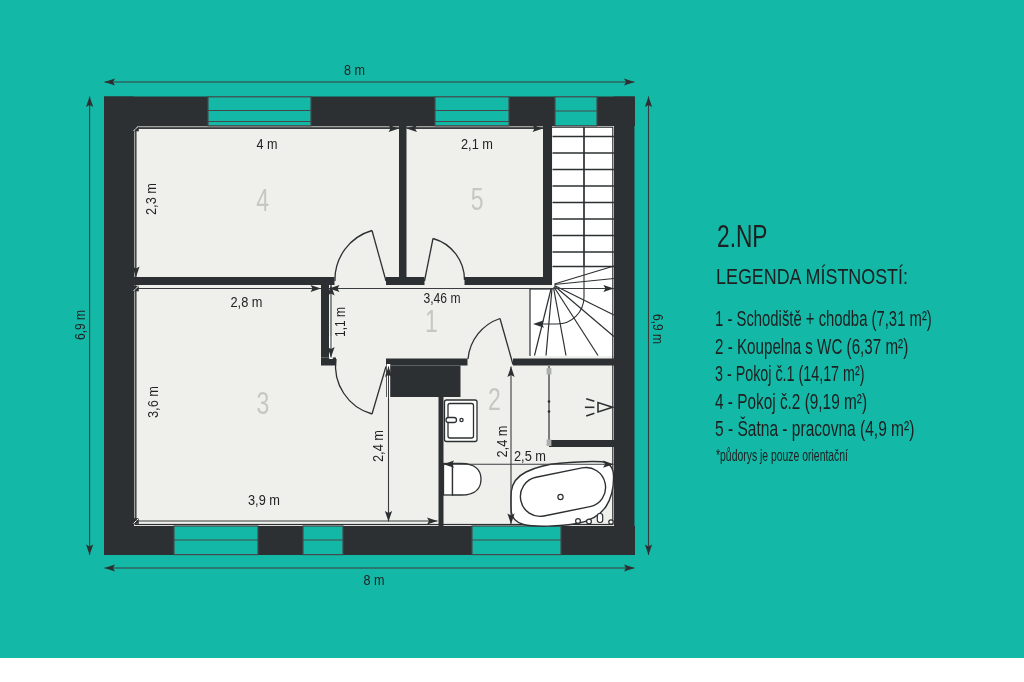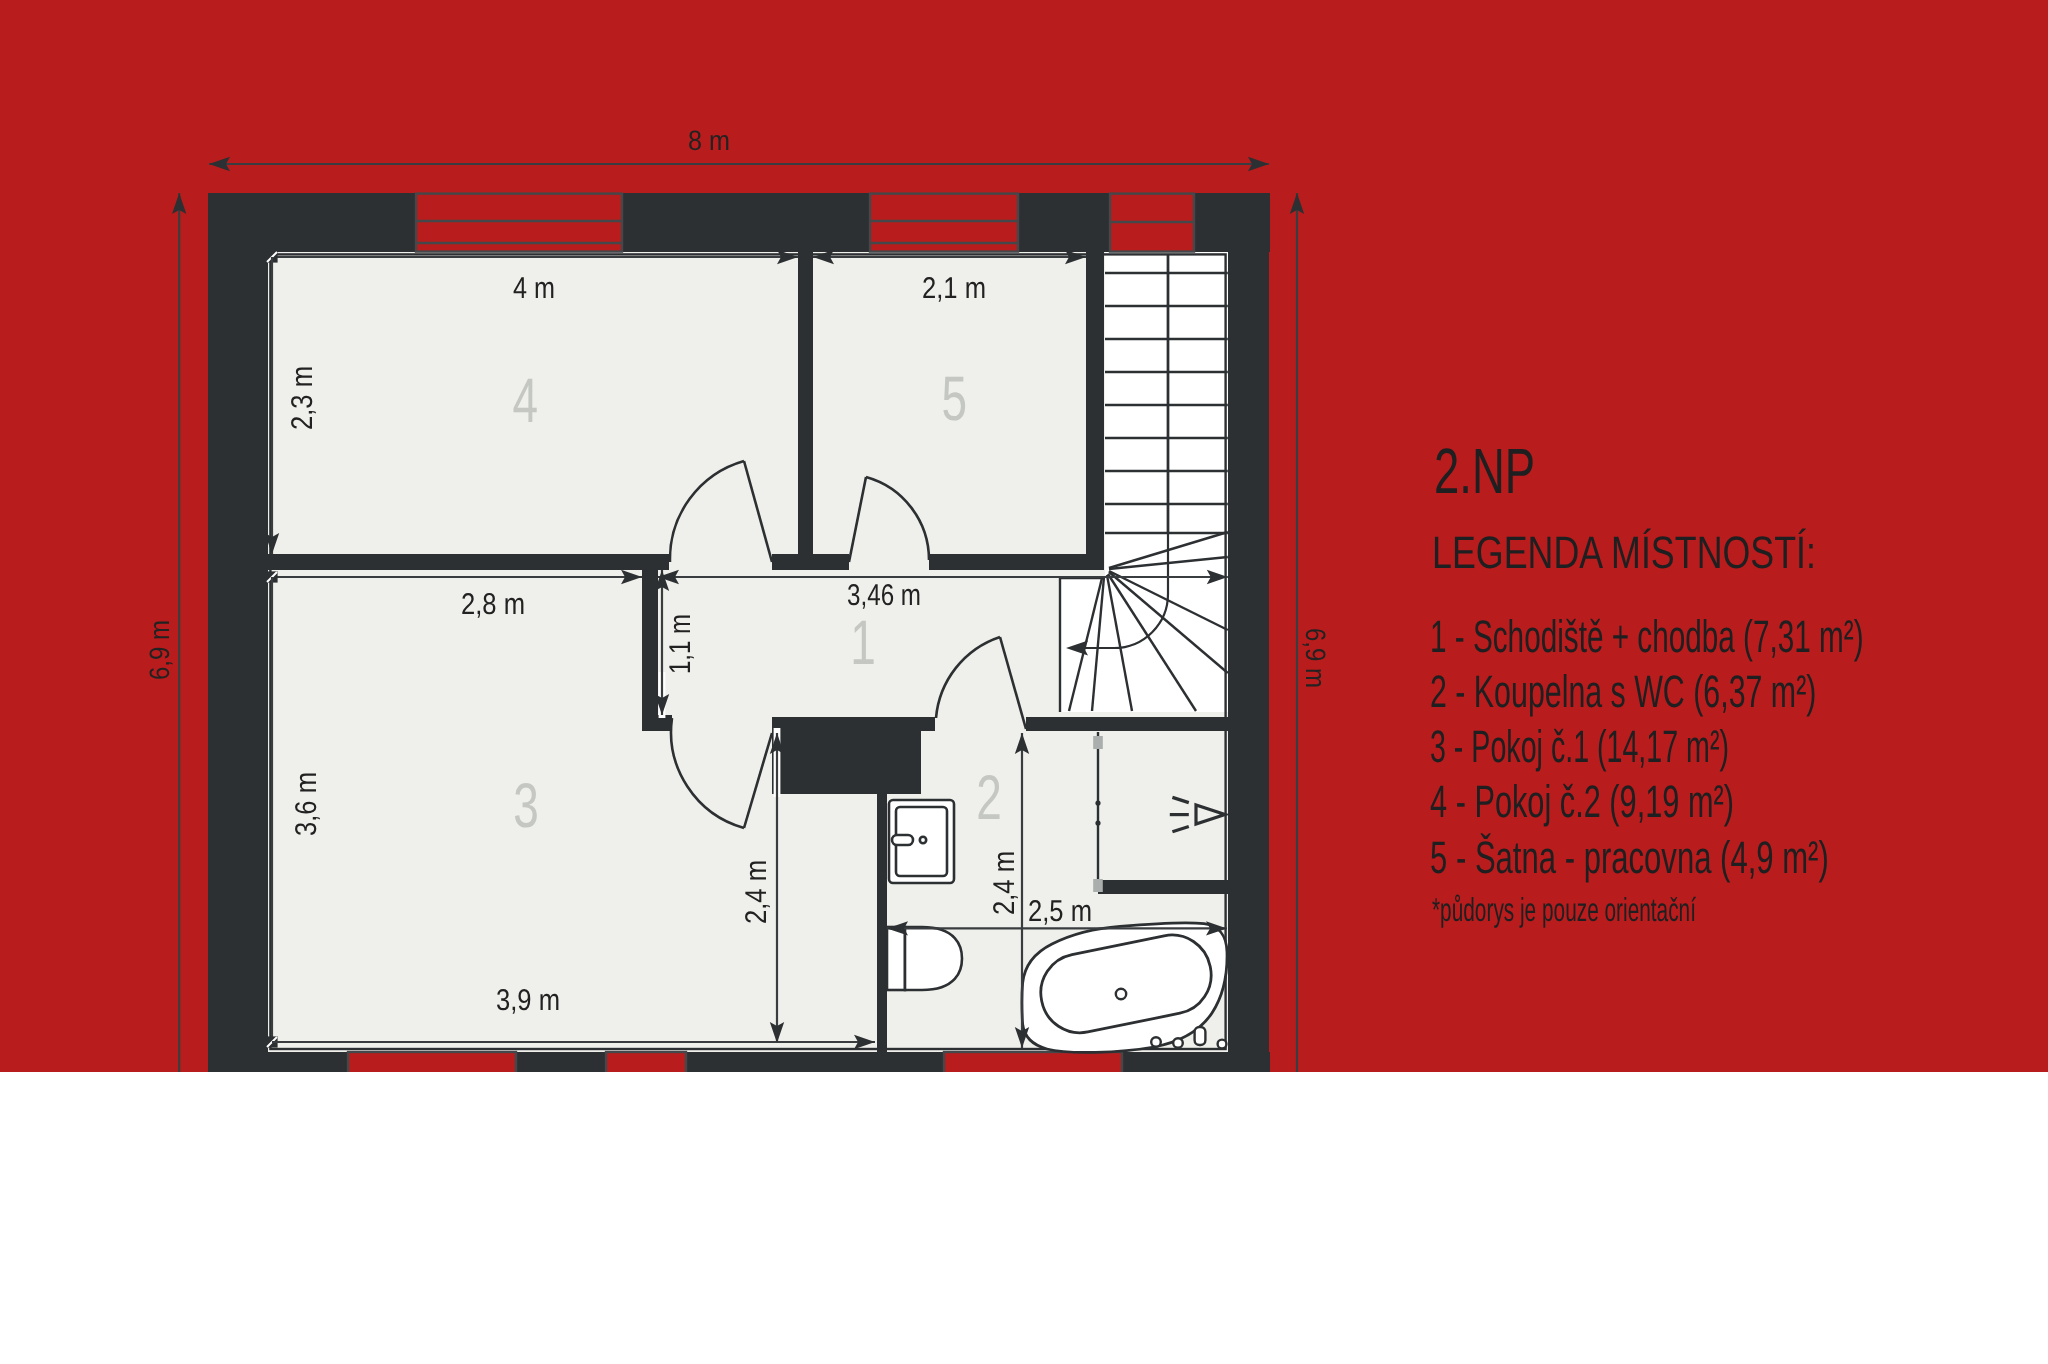--- a/index.html
+++ b/index.html
@@ -1,16 +1,16 @@
 <!DOCTYPE html>
 <html><head>
 <meta charset="utf-8">
 <style>
   html,body{margin:0;padding:0;background:#ffffff;}
-  #page{position:relative;width:1024px;height:536px;background:#b91c1c;overflow:hidden;}
+  #page{position:relative;width:1024px;height:658px;background:#14b8a6;overflow:hidden;}
   svg{position:absolute;top:0;left:0;}
   text{font-family:"Liberation Sans", sans-serif;}
 </style>
 </head>
 <body>
 <div id="page">
 <svg width="1024" height="682" viewBox="0 0 1024 682">
 <defs></defs>
 
 <rect x="134" y="126" width="480.5" height="400" fill="#EFF0EB"></rect>

